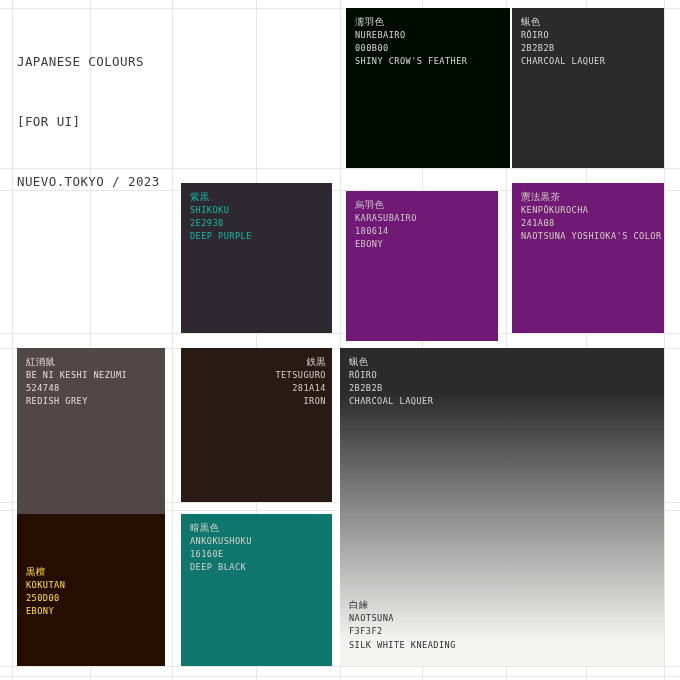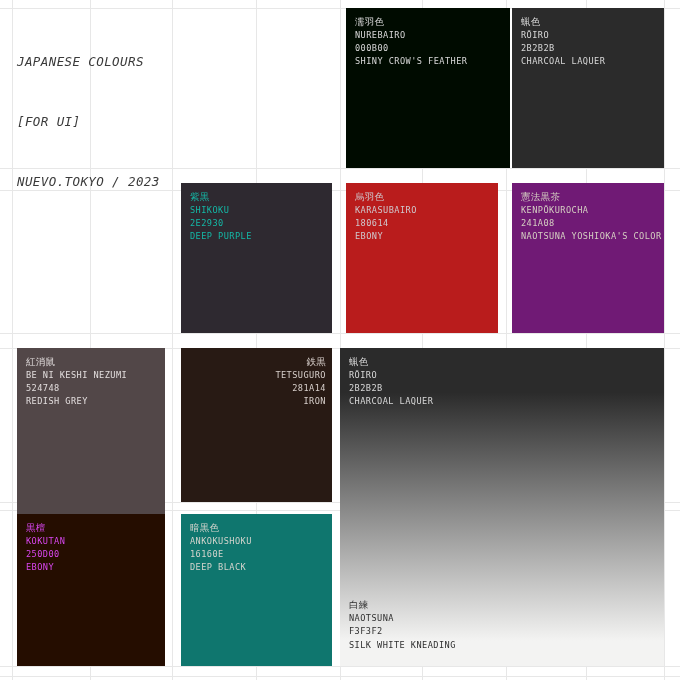--- a/index.html
+++ b/index.html
@@ -30,21 +30,21 @@
     position: absolute;
     left: 17px;
     top: 12px;
     z-index: 3;
     color: #3a3a3a;
     font-size: 12.5px;
     line-height: 20px;
     letter-spacing: 0.4px;
     white-space: pre;
   }
-  #title-block div { white-space: pre; font-style: italic; }
+  #title-block div { white-space: pre; }
 
   
   .swatch {
     position: absolute;
     z-index: 2;
     overflow: hidden;
   }
   .swatch-info {
     position: absolute;
     left: 9px;
@@ -111,34 +111,34 @@
   <div id="swatch-layer">
       <div class="swatch" style="left: 346px; top: 8px; width: 164px; height: 160px; background: rgb(0, 11, 0);">
         <div class="swatch-info" style="color: rgb(216, 216, 216);"><span class="jp">濡羽色</span><span class="romaji">NUREBAIRO</span><span class="hex">000B00</span><span class="english">SHINY CROW'S FEATHER</span></div>
       </div>
       <div class="swatch" style="left: 512px; top: 8px; width: 152px; height: 160px; background: rgb(43, 43, 43);">
         <div class="swatch-info" style="color: rgb(216, 216, 216);"><span class="jp">蝋色</span><span class="romaji">RŌIRO</span><span class="hex">2B2B2B</span><span class="english">CHARCOAL LAQUER</span></div>
       </div>
       <div class="swatch" style="left: 181px; top: 183px; width: 151px; height: 150px; background: rgb(46, 41, 48);">
         <div class="swatch-info" style="color: #14b8a6;"><span class="jp">紫黒</span><span class="romaji">SHIKOKU</span><span class="hex">2E2930</span><span class="english">DEEP PURPLE</span></div>
       </div>
-      <div class="swatch" style="left: 346px; top: 183px; width: 152px; height: 150px; background: #b91c1c;">
+      <div class="swatch" style="left: 346px; top: 191px; width: 152px; height: 150px; background: #701a75;">
         <div class="swatch-info" style="color: rgb(207, 200, 205);"><span class="jp">烏羽色</span><span class="romaji">KARASUBAIRO</span><span class="hex">180614</span><span class="english">EBONY</span></div>
       </div>
       <div class="swatch" style="left: 512px; top: 183px; width: 152px; height: 150px; background: #701a75;">
         <div class="swatch-info" style="color: rgb(213, 207, 194);"><span class="jp">憲法黒茶</span><span class="romaji">KENPŌKUROCHA</span><span class="hex">241A08</span><span class="english">NAOTSUNA YOSHIOKA'S COLOR</span></div>
       </div>
       <div class="swatch" style="left: 17px; top: 348px; width: 148px; height: 170px; background: rgb(82, 71, 72);">
         <div class="swatch-info" style="color: rgb(226, 221, 221);"><span class="jp">紅消鼠</span><span class="romaji">BE NI KESHI NEZUMI</span><span class="hex">524748</span><span class="english">REDISH GREY</span></div>
       </div>
       <div class="swatch" style="left: 181px; top: 348px; width: 151px; height: 154px; background: rgb(40, 26, 20); text-align: right;">
         <div class="swatch-info" style="color: rgb(215, 207, 203);"><span class="jp">鉄黒</span><span class="romaji">TETSUGURO</span><span class="hex">281A14</span><span class="english">IRON</span></div>
       </div>
       <div class="swatch" style="left: 17px; top: 514px; width: 148px; height: 152px; background: rgb(37, 13, 0);">
-        <div class="swatch-info" style="color: #d946ef;"><span class="jp">黒檀</span><span class="romaji">KOKUTAN</span><span class="hex">250D00</span><span class="english">EBONY</span></div>
+        <div class="swatch-info" style="color: #fde047; margin-top: 44px;"><span class="jp">黒檀</span><span class="romaji">KOKUTAN</span><span class="hex">250D00</span><span class="english">EBONY</span></div>
       </div>
       <div class="swatch" style="left: 181px; top: 514px; width: 151px; height: 152px; background: #0f766e;">
         <div class="swatch-info" style="color: rgb(212, 212, 205);"><span class="jp">暗黒色</span><span class="romaji">ANKOKUSHOKU</span><span class="hex">16160E</span><span class="english">DEEP BLACK</span></div>
       </div>
       <div class="swatch gradient" style="left: 340px; top: 348px; width: 324px; height: 318px; background: linear-gradient(rgb(43, 43, 43) 0%, rgb(43, 43, 43) 14%, rgb(243, 243, 242) 92%, rgb(243, 243, 242) 100%);">
         <div class="swatch-info" style="color: rgb(216, 216, 216);"><span class="jp">蝋色</span><span class="romaji">RŌIRO</span><span class="hex">2B2B2B</span><span class="english">CHARCOAL LAQUER</span></div>
         <div class="swatch-info bottom" style="color: rgb(47, 47, 47);"><span class="jp">白練</span><span class="romaji">NAOTSUNA</span><span class="hex">F3F3F2</span><span class="english">SILK WHITE KNEADING</span></div>
       </div>
     </div>
 

